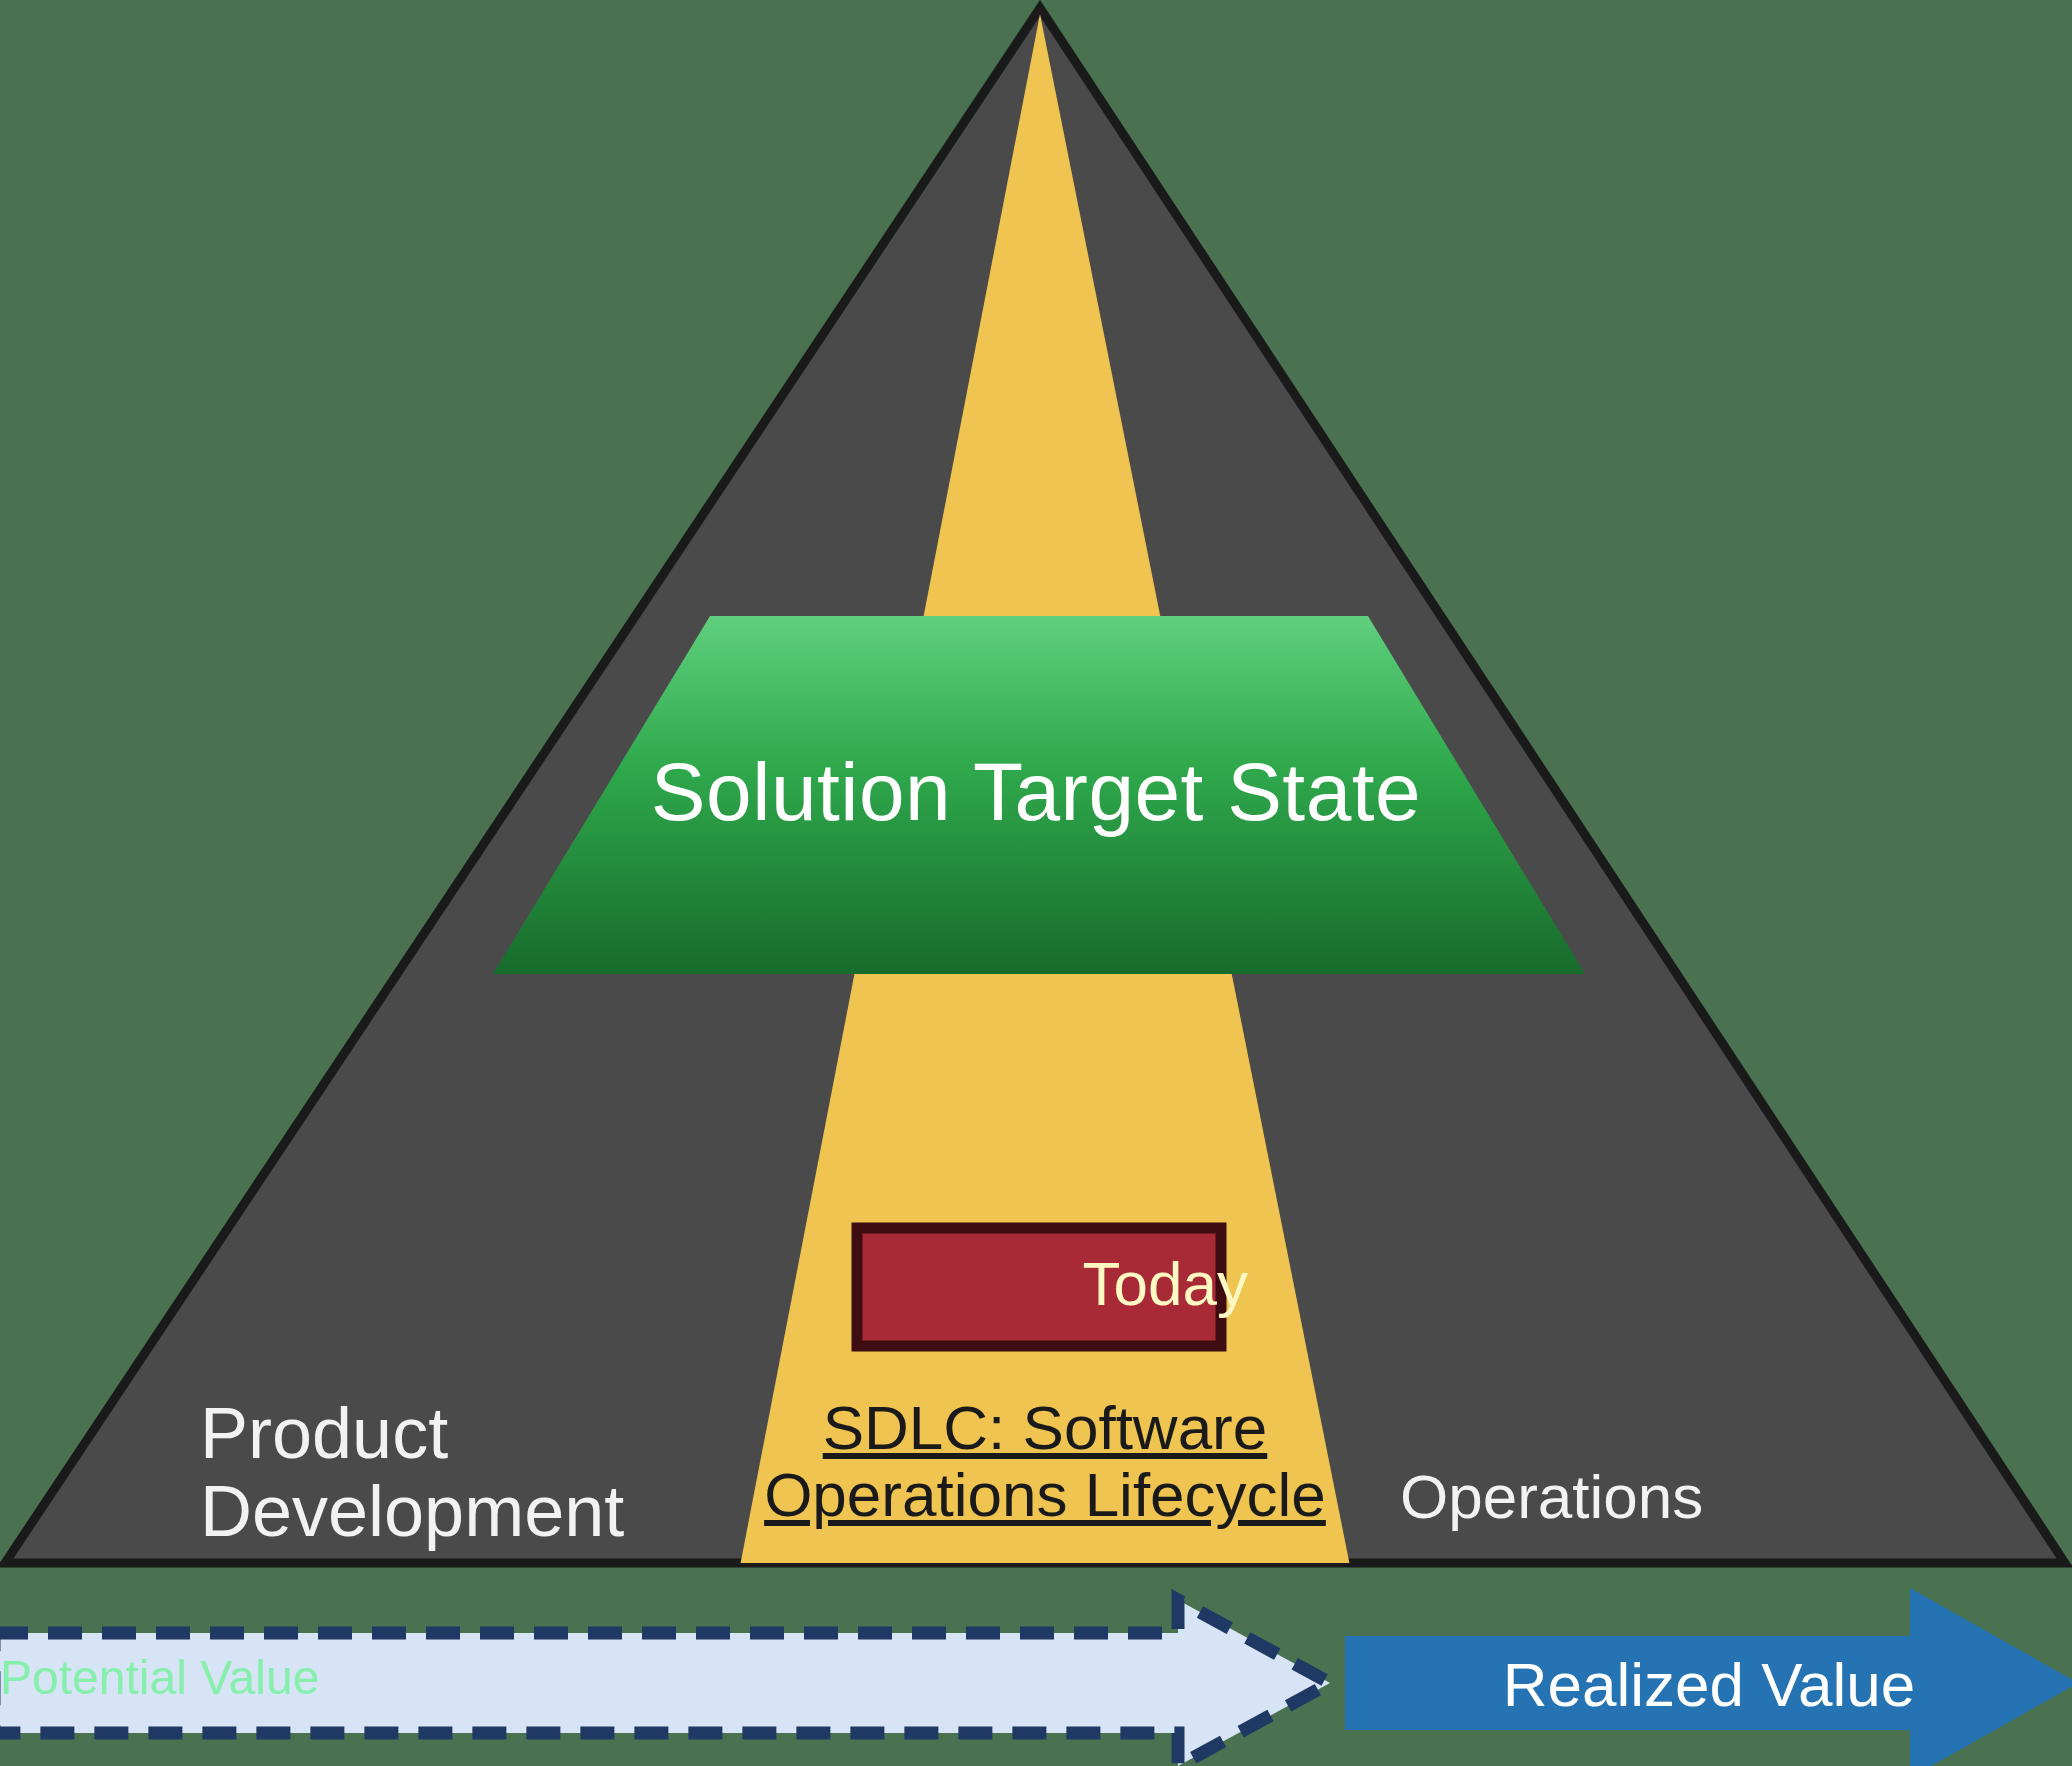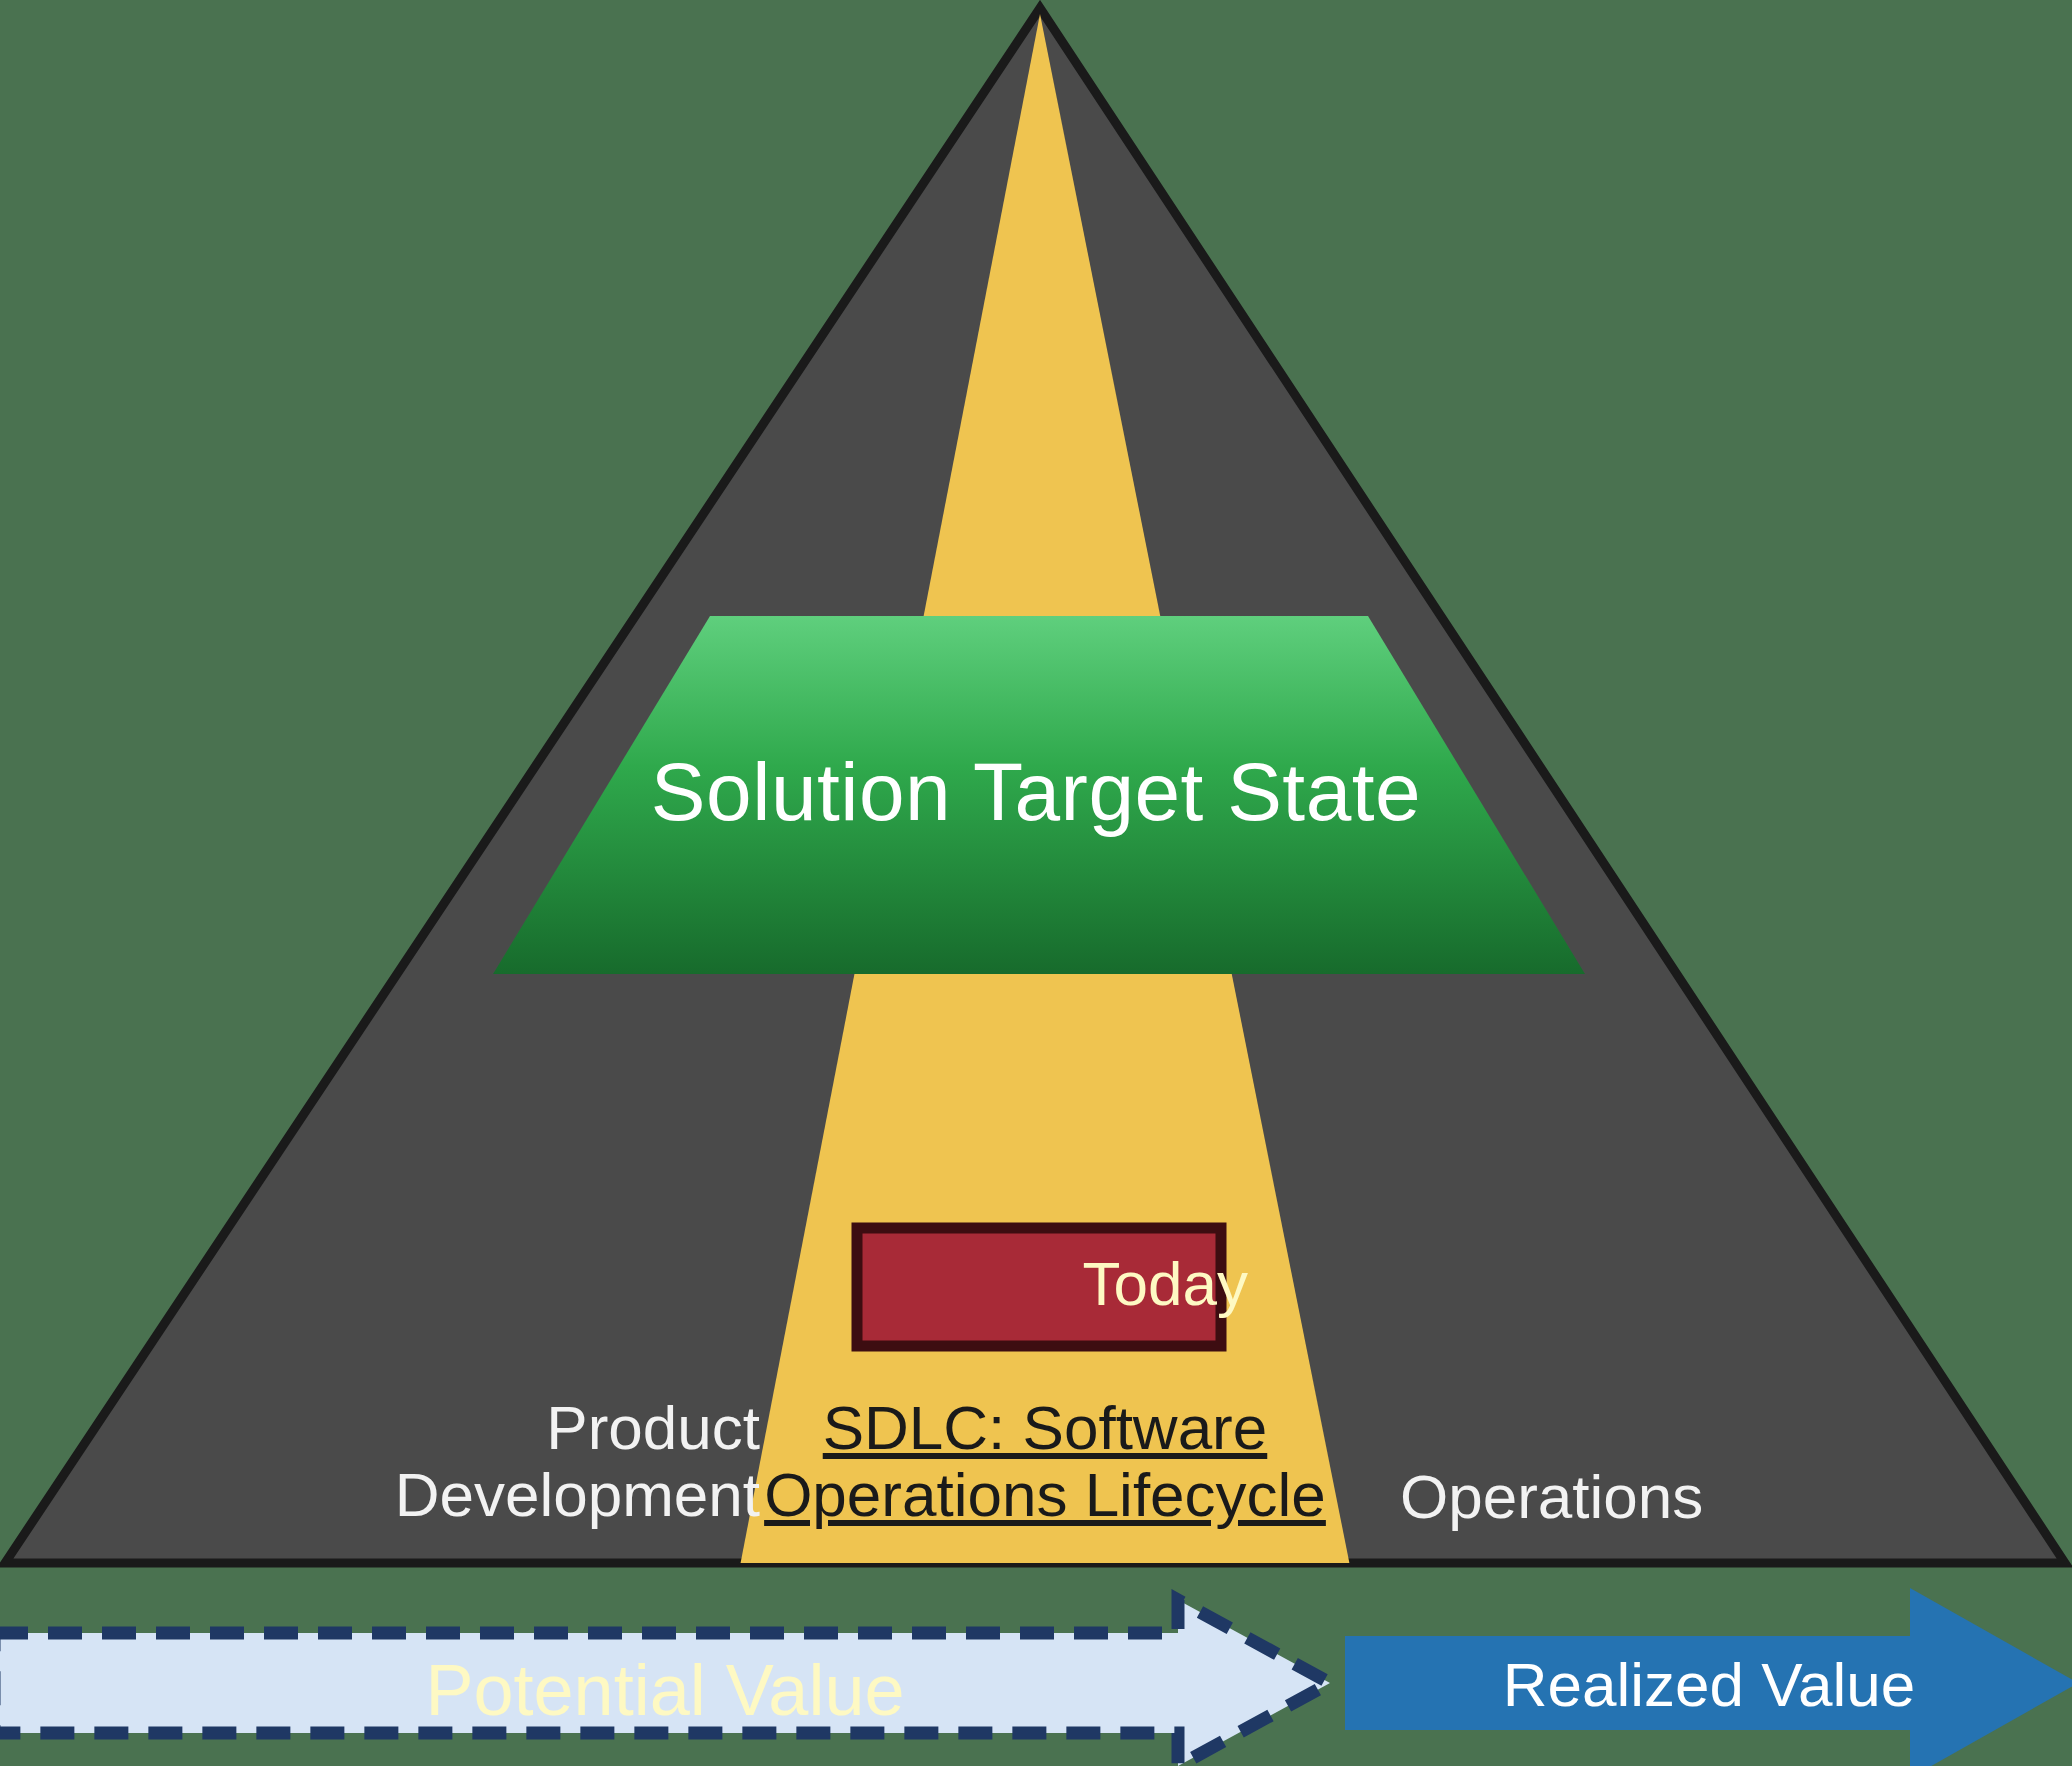--- a/index.html
+++ b/index.html
@@ -44,22 +44,22 @@
     top: 1251px;
     width: 368px;
     text-align: right;
     font-size: 62px;
     color: #fef9c3;
   }
   #product-management-label {
     left: 200px;
     top: 1395px;
     width: 560px;
-    text-align: right;
-    font-size: 62px;
+    text-align: left;
+    font-size: 72px;
     color: #F2F2F2;
   }
   #sdlc-label {
     left: 745px;
     top: 1395px;
     width: 600px;
     text-align: center;
     font-size: 62px;
     color: #1A1A1A;
     text-decoration: underline;
@@ -69,23 +69,23 @@
     top: 1464px;
     width: 500px;
     text-align: left;
     font-size: 62px;
     color: #F2F2F2;
   }
   #potential-value-label {
     left: 0px;
     top: 1652px;
     width: 1330px;
-    text-align: center;
-    font-size: 72px;
-    color: #fef9c3;
+    text-align: left;
+    font-size: 48px;
+    color: #86efac;
   }
   #realized-value-label {
     left: 1345px;
     top: 1652px;
     width: 660px;
     text-align: center;
     font-size: 62px;
     color: #FFFFFF;
     padding-left: 34px;
   }

